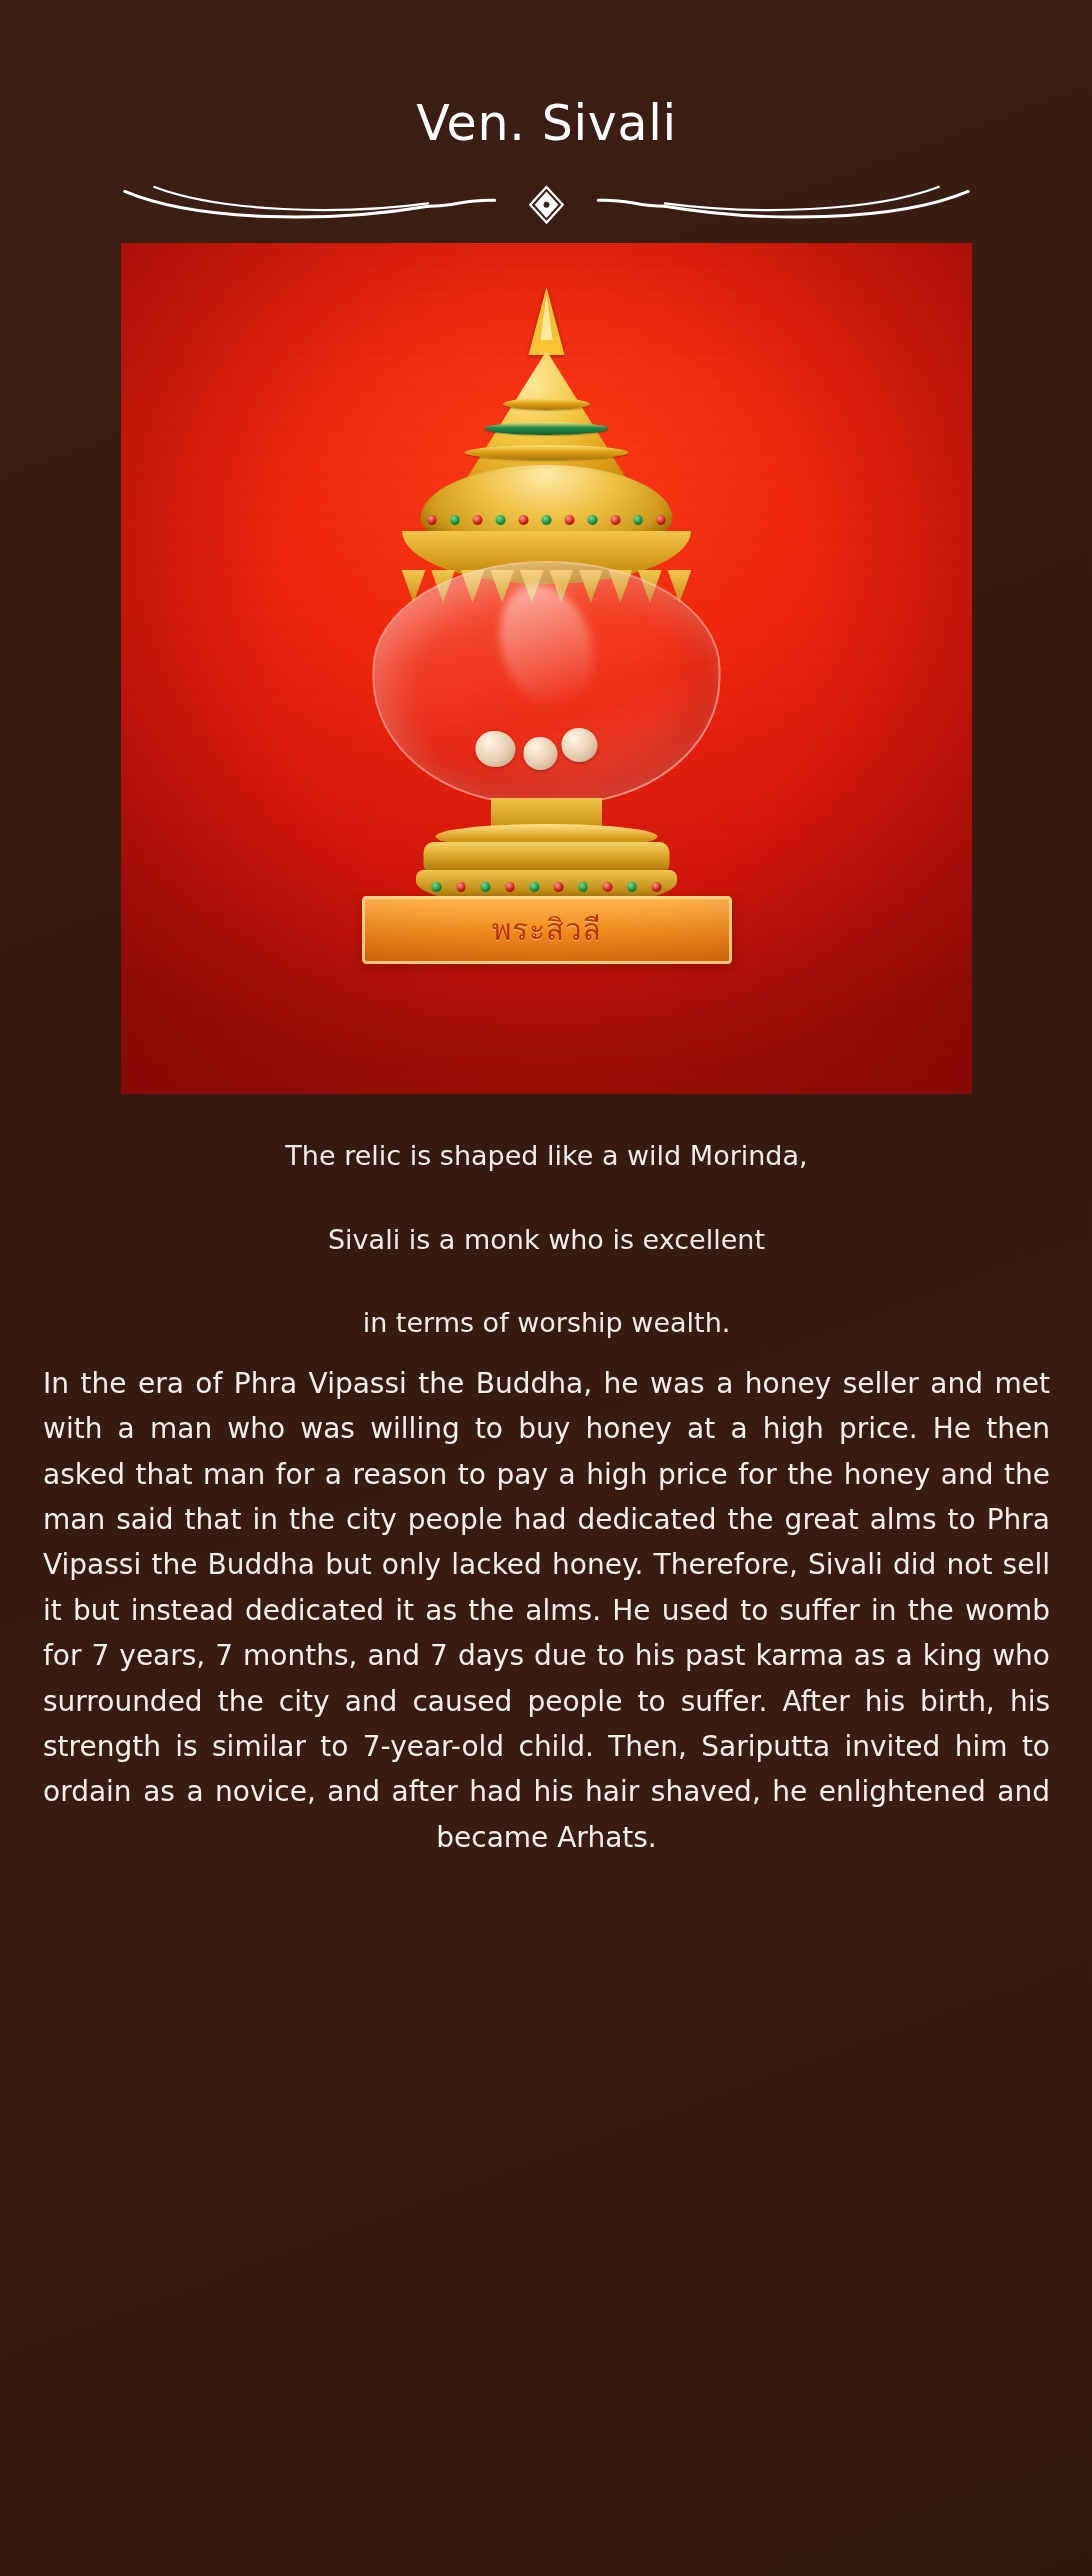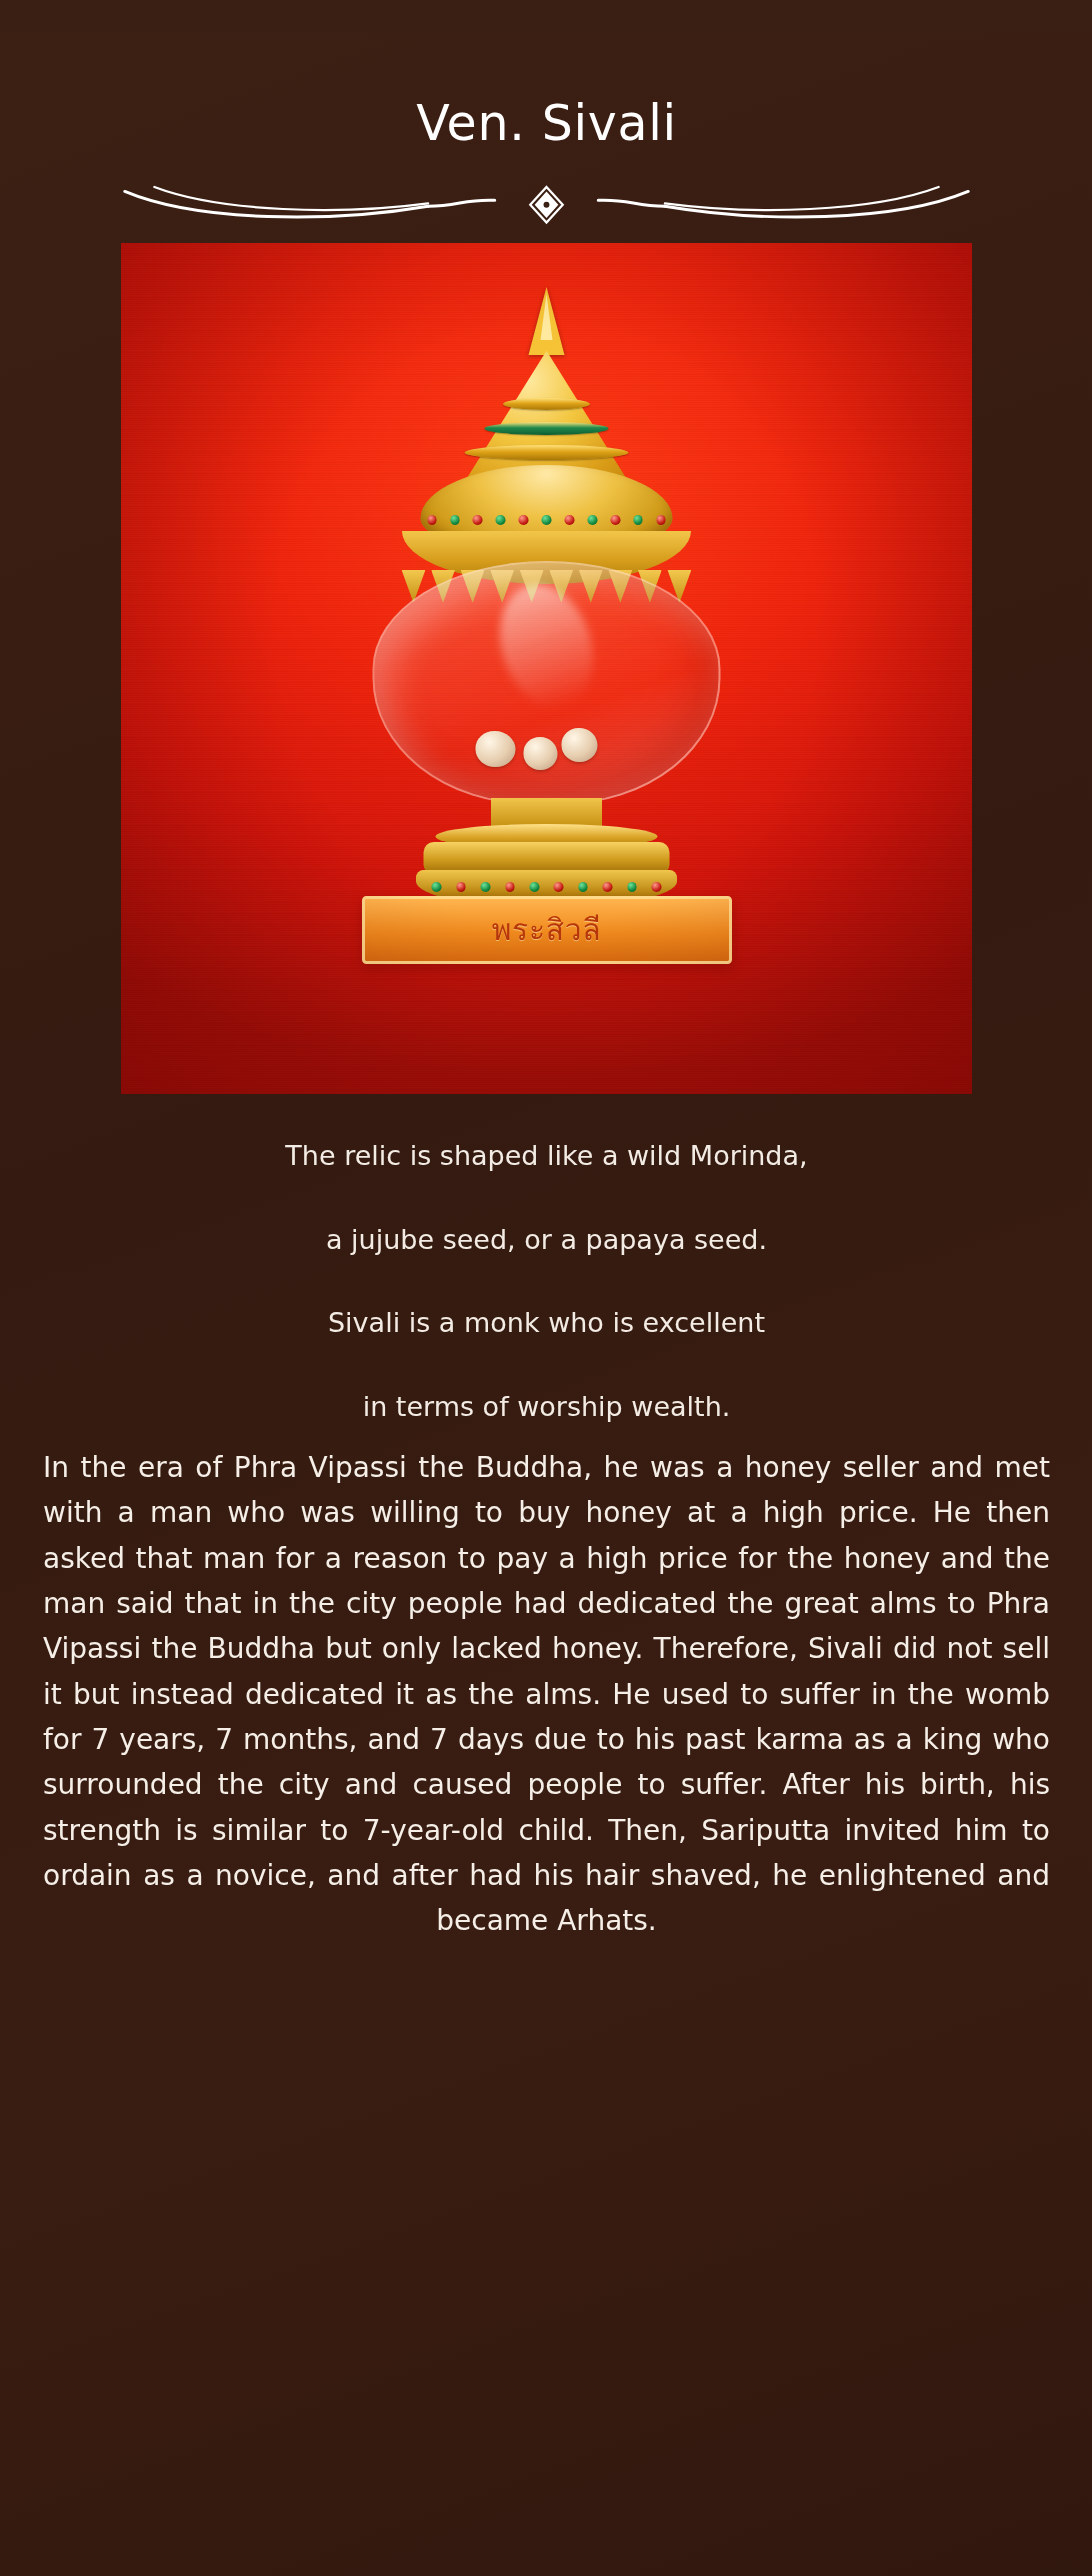--- a/index.html
+++ b/index.html
@@ -308,21 +308,20 @@
 
     <div class="plaque">
       <span class="plaque-text">พระสิวลี</span>
     </div>
 
     <div class="vignette"></div>
   </div>
 
   <div class="caption">
     <div>The relic is shaped like a wild Morinda,</div>
-    <div>a jujube seed, or a papaya seed.</div>
     <div>Sivali is a monk who is excellent</div>
     <div>in terms of worship wealth.</div>
   </div>
 
   <p class="body-text">In the era of Phra Vipassi the Buddha, he was a honey seller and met with a man who was willing to buy honey at a high price. He then asked that man for a reason to pay a high price for the honey and the man said that in the city people had dedicated the great alms to Phra Vipassi the Buddha but only lacked honey. Therefore, Sivali did not sell it but instead dedicated it as the alms. He used to suffer in the womb for 7 years, 7 months, and 7 days due to his past karma as a king who surrounded the city and caused people to suffer. After his birth, his strength is similar to 7-year-old child. Then, Sariputta invited him to ordain as a novice, and after had his hair shaved, he enlightened and became Arhats.</p>
 
 </div>
 
 
 </body></html>

